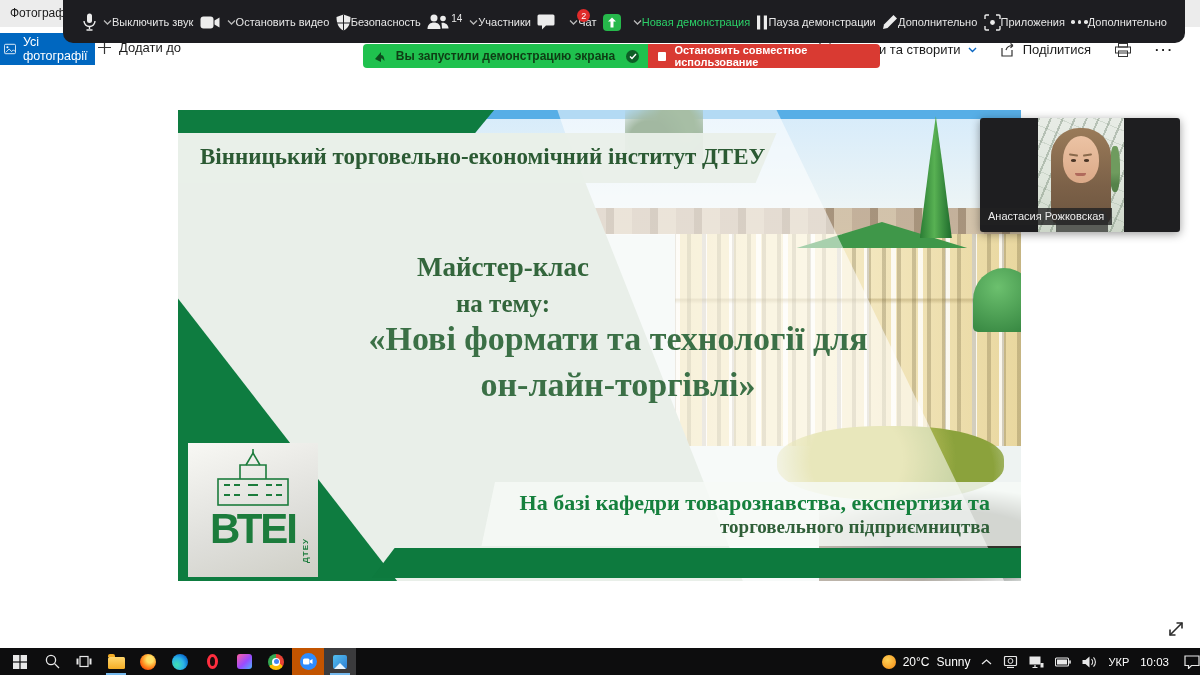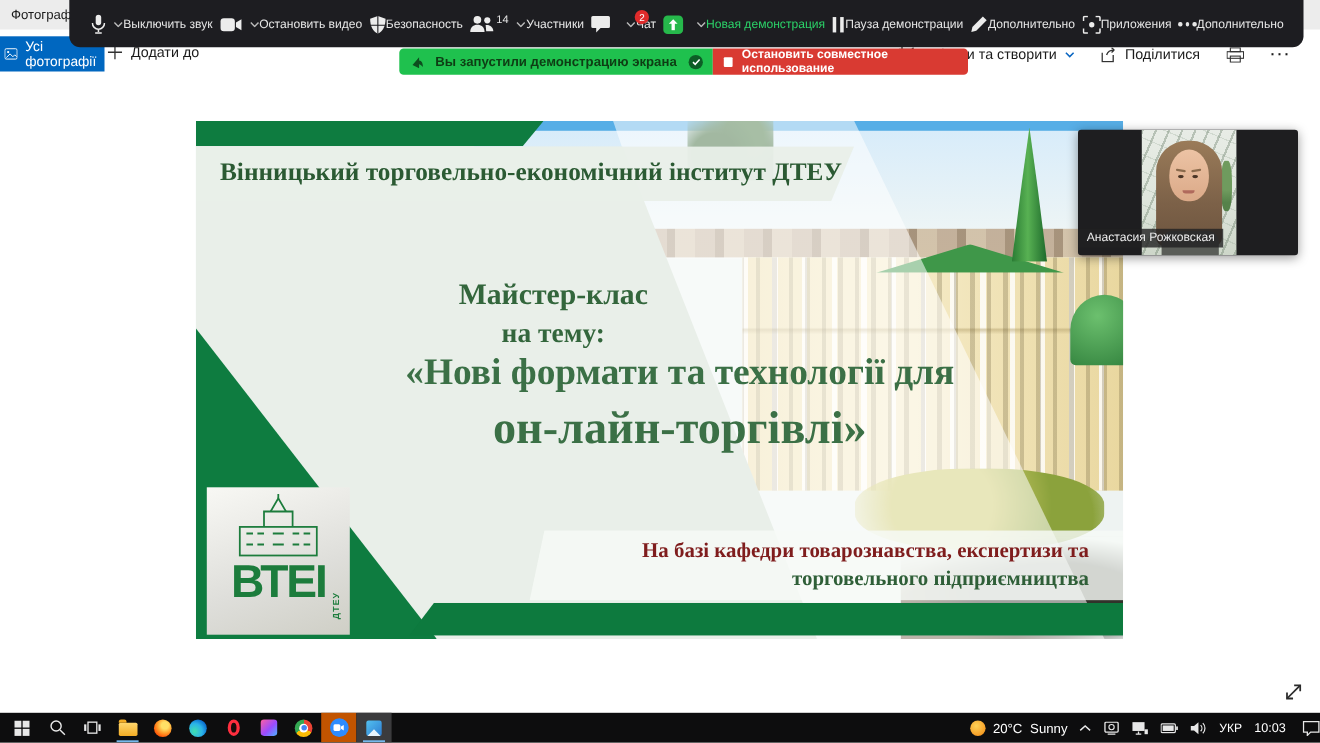--- a/index.html
+++ b/index.html
@@ -87,22 +87,22 @@
   .tri-green { position:absolute; left:0; top:40%; bottom:0; width:26%; background:#0e7c40;
     clip-path:polygon(0 0,100% 100%,0 100%); }
   .band-bot-green { position:absolute; left:23%; right:0; top:438px; height:30px; background:#0d7a3e;
     clip-path:polygon(3.5% 0,100% 0,100% 100%,0 100%); }
   .band-footer { position:absolute; left:36%; right:0; top:372px; height:64px; background:rgba(246,250,247,.82);
     clip-path:polygon(2.5% 0,100% 0,100% 100%,0 100%); }
   .s-institute { position:absolute; left:22px; top:34px; width:580px; font-size:23px; font-weight:bold; color:#2b5a33; white-space:nowrap; }
   .s-h1 { position:absolute; left:150px; top:142px; width:350px; text-align:center; font-size:27px; font-weight:bold; color:#33663c; }
   .s-h2 { position:absolute; left:150px; top:180px; width:350px; text-align:center; font-size:25px; font-weight:bold; color:#33663c; }
   .s-big1 { position:absolute; left:90px; top:210px; width:700px; text-align:center; font-size:34px; font-weight:bold; color:#3b7046; }
-  .s-big2 { position:absolute; left:90px; top:256px; width:700px; text-align:center; font-size:42px; font-weight:bold; color:#3b7046; }
-  .s-f1 { position:absolute; right:31px; top:380px; font-size:19px; font-weight:bold; color:#7f1d1d; white-space:nowrap; }
+  .s-big2 { position:absolute; left:90px; top:256px; width:700px; text-align:center; font-size:34px; font-weight:bold; color:#3b7046; }
+  .s-f1 { position:absolute; right:31px; top:380px; font-size:22px; font-weight:bold; color:#15803d; white-space:nowrap; }
   .s-f2 { position:absolute; right:31px; top:406px; font-size:19px; font-weight:bold; color:#2f5f38; white-space:nowrap; }
   .s-logo { position:absolute; left:10px; top:333px; width:130px; height:134px;
     background:linear-gradient(160deg,#f8f8f4,#dededa 60%,#cfcfc6); display:flex; flex-direction:column; align-items:center; padding-top:6px; }
   .s-logo-text { font-family:"Liberation Sans",sans-serif; font-size:42px; font-weight:bold; color:#1c7c3c; letter-spacing:-2px; line-height:44px; }
   .s-logo-sub { font-family:"Liberation Sans",sans-serif; font-size:8px; font-weight:bold; color:#1c7c3c; writing-mode:vertical-rl; transform:rotate(180deg); position:absolute; right:8px; bottom:14px; letter-spacing:1px; }
 
   
   .cam { position:absolute; left:980px; top:118px; width:200px; height:114px; background:#1e1e20;
     border-radius:3px; z-index:5; box-shadow:0 2px 10px rgba(0,0,0,.4); overflow:hidden; }
   .cam-video { position:absolute; left:58px; width:86px; top:0; bottom:0;

